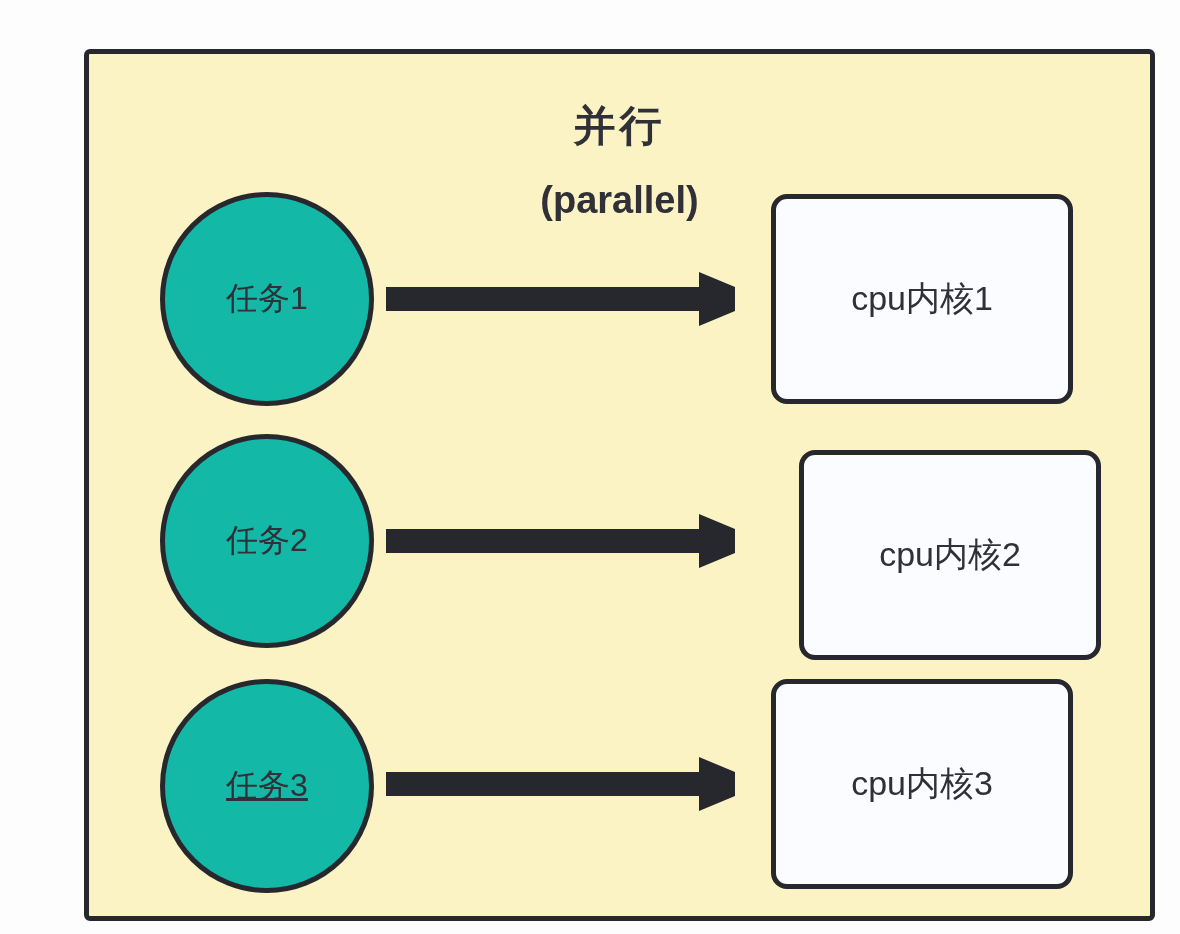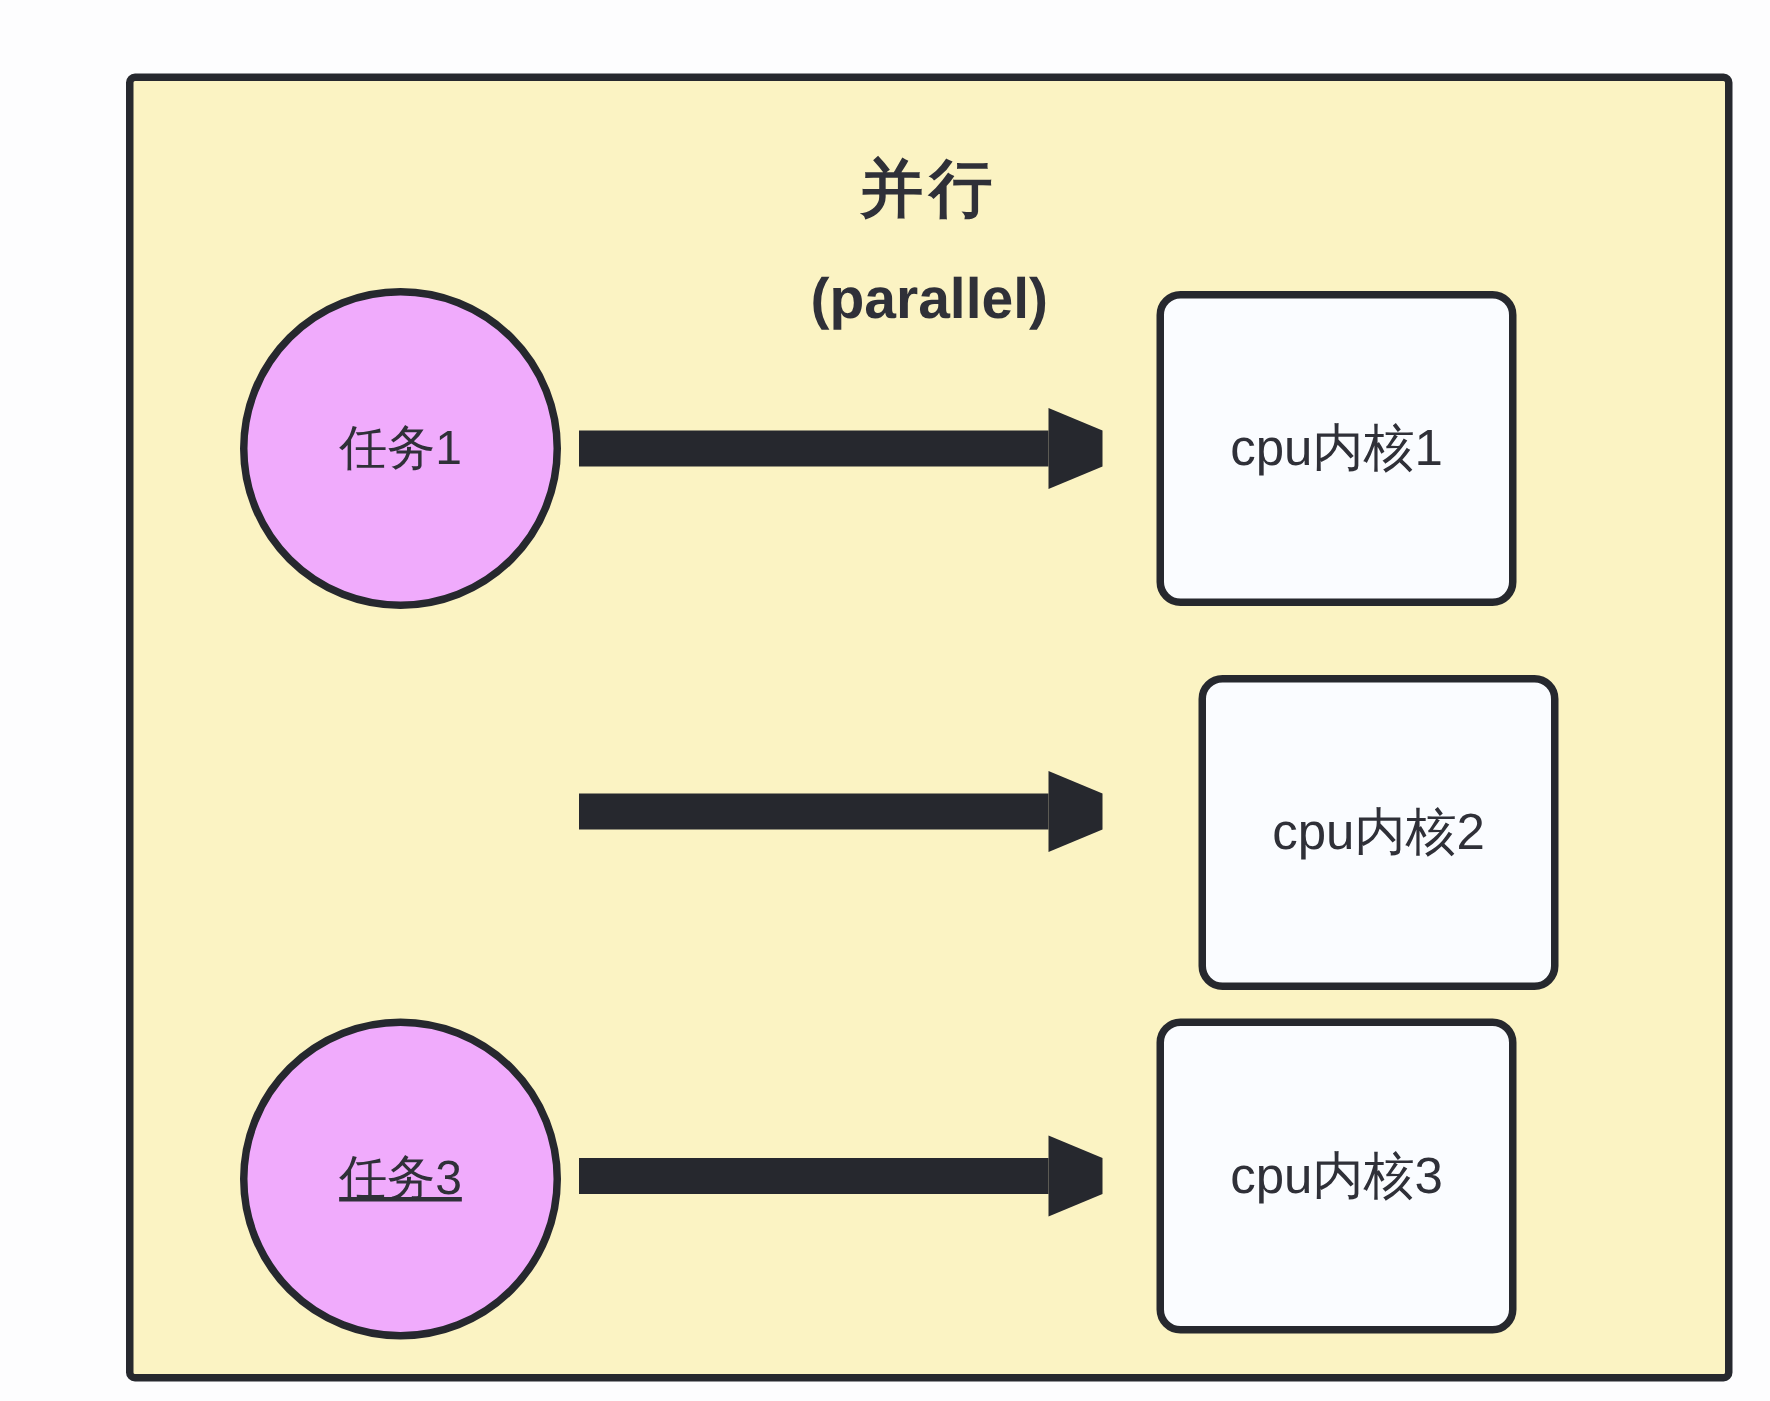--- a/index.html
+++ b/index.html
@@ -29,34 +29,34 @@
     font-weight: bold;
   }
   .title-cn { font-size: 42px; line-height: 52px; letter-spacing: 4px; }
   .title-en { font-size: 38px; line-height: 48px; }
 
   .task-circle {
     position: absolute;
     left: 71px;
     width: 214px; height: 214px;
     border-radius: 50%;
-    background: #f0abfc;
+    background: #14b8a6;
     border: 5px solid #26282e;
     display: flex; align-items: center; justify-content: center;
     color: #2f3038;
     font-size: 32px;
   }
   .circle-1 { top: 138px; }
   .circle-2 { top: 380px; }
   .circle-3 { top: 625px; text-decoration: underline; }
 
   .cpu-box {
     position: absolute;
     left: 682px;
-    width: 240px; height: 210px;
+    width: 302px; height: 210px;
     background: #fafcff;
     border: 5px solid #26282e;
     border-radius: 16px;
     display: flex; align-items: center; justify-content: center;
     color: #2f3038;
     font-size: 34px;
   }
   .box-1 { top: 140px; }
   .box-2 { top: 396px; margin-left: 28px; }
   .box-3 { top: 625px; }
@@ -98,20 +98,23 @@
   <div class="outer-box">
 
     <div class="title-wrap">
       <div class="title-cn">并行</div>
       <div class="title-en">(parallel)</div>
     </div>
 
     <div class="task-circle circle-1">
       <span>任务1</span>
     </div>
+    <div class="task-circle circle-2">
+      <span>任务2</span>
+    </div>
     <div class="task-circle circle-3">
       <span>任务3</span>
     </div>
 
     <div class="arrow arrow-1">
       <div class="arrow-line"></div>
       <div class="arrow-head"></div>
     </div>
     <div class="arrow arrow-2">
       <div class="arrow-line"></div>

